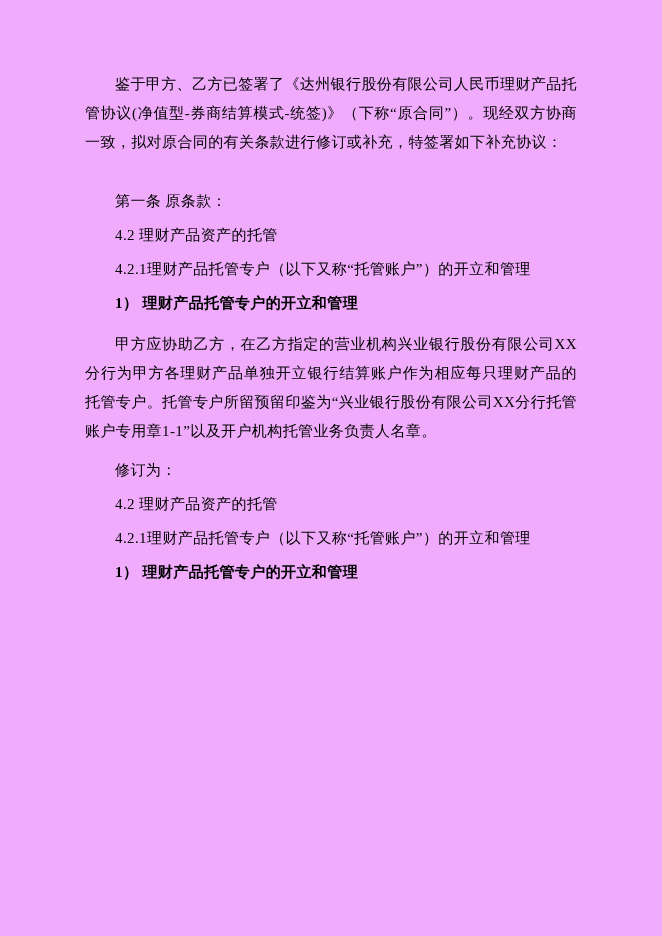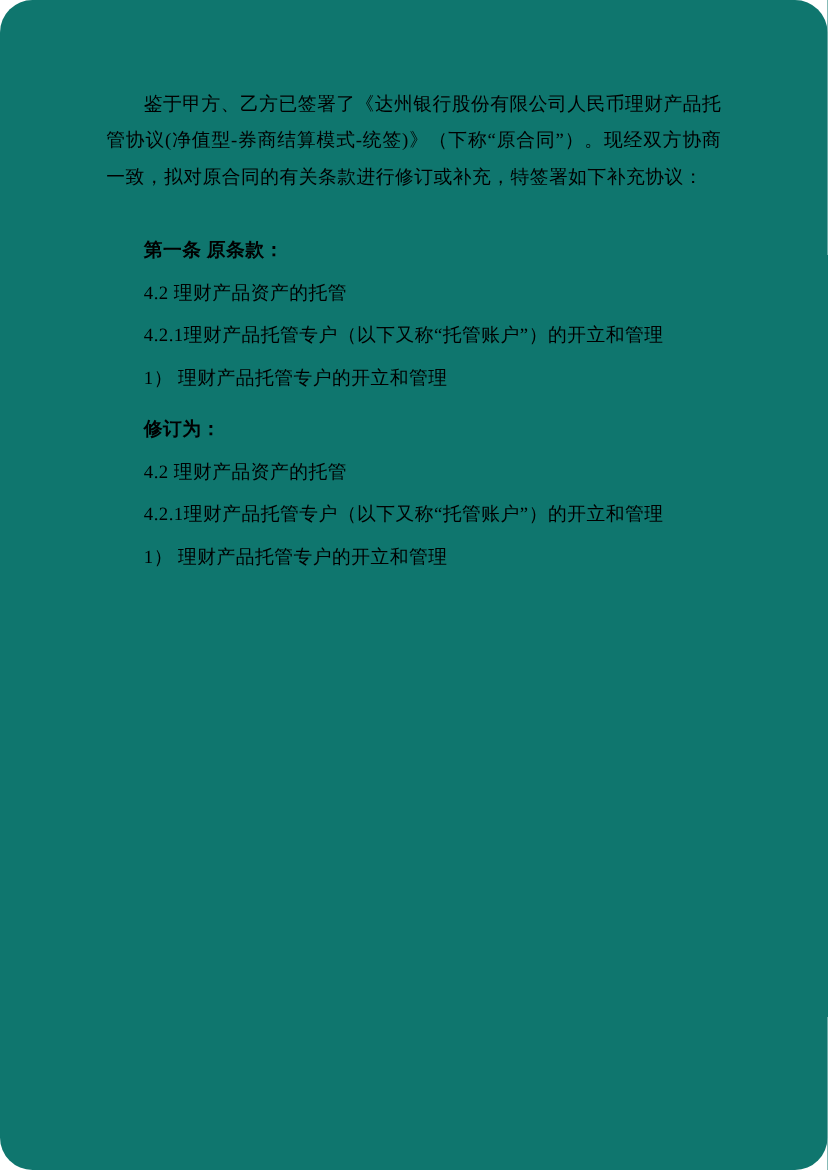--- a/index.html
+++ b/index.html
@@ -8,54 +8,54 @@
       width: 662px;
       height: 936px;
       background: #ffffff;
       font-family: "Liberation Serif", "DejaVu Serif", serif;
       overflow: hidden;
     }
     .doc {
       width: 662px;
       height: 936px;
       padding: 70px 85px 0 85px;
-      background: #0f766e;
-      border-radius: 26px;
+      background: #f0abfc;
     }
     p {
       margin: 0 0 4px 0;
       font-size: 15px;
       line-height: 29px;
       text-align: justify;
       text-indent: 2em;
       color: #000000;
       letter-spacing: 0.4px;
       word-break: break-all;
     }
     .after-gap { margin-bottom: 30px; }
-    .heading { font-weight: 700; margin-top: 2px; margin-bottom: 5px; }
+    .heading { font-weight: 400; margin-top: 2px; margin-bottom: 5px; }
     .clause-line { margin-bottom: 5px; }
-    .pre-body-gap { margin-bottom: 12px; }
+    .pre-body-gap { margin-bottom: 12px; font-weight: bold; }
     .body-para { margin-bottom: 10px; }
   </style>
 </head>
 <body>
 
 <div class="doc">
 
   <p class="after-gap">鉴于甲方、乙方已签署了《达州银行股份有限公司人民币理财产品托管协议(净值型-券商结算模式-统签)》（下称“原合同”）。现经双方协商一致，拟对原合同的有关条款进行修订或补充，特签署如下补充协议：</p>
 
   <p class="heading">第一条 原条款：</p>
 
   <p class="clause-line">4.2 理财产品资产的托管</p>
 
   <p class="clause-line">4.2.1理财产品托管专户（以下又称“托管账户”）的开立和管理</p>
 
   <p class="clause-line pre-body-gap">1） 理财产品托管专户的开立和管理</p>
 
+  <p class="body-para">甲方应协助乙方，在乙方指定的营业机构兴业银行股份有限公司XX分行为甲方各理财产品单独开立银行结算账户作为相应每只理财产品的托管专户。托管专户所留预留印鉴为“兴业银行股份有限公司XX分行托管账户专用章1-1”以及开户机构托管业务负责人名章。</p>
 
 
   <p class="heading">修订为：</p>
 
   <p class="clause-line">4.2 理财产品资产的托管</p>
 
   <p class="clause-line">4.2.1理财产品托管专户（以下又称“托管账户”）的开立和管理</p>
 
   <p class="clause-line pre-body-gap">1） 理财产品托管专户的开立和管理</p>
 

